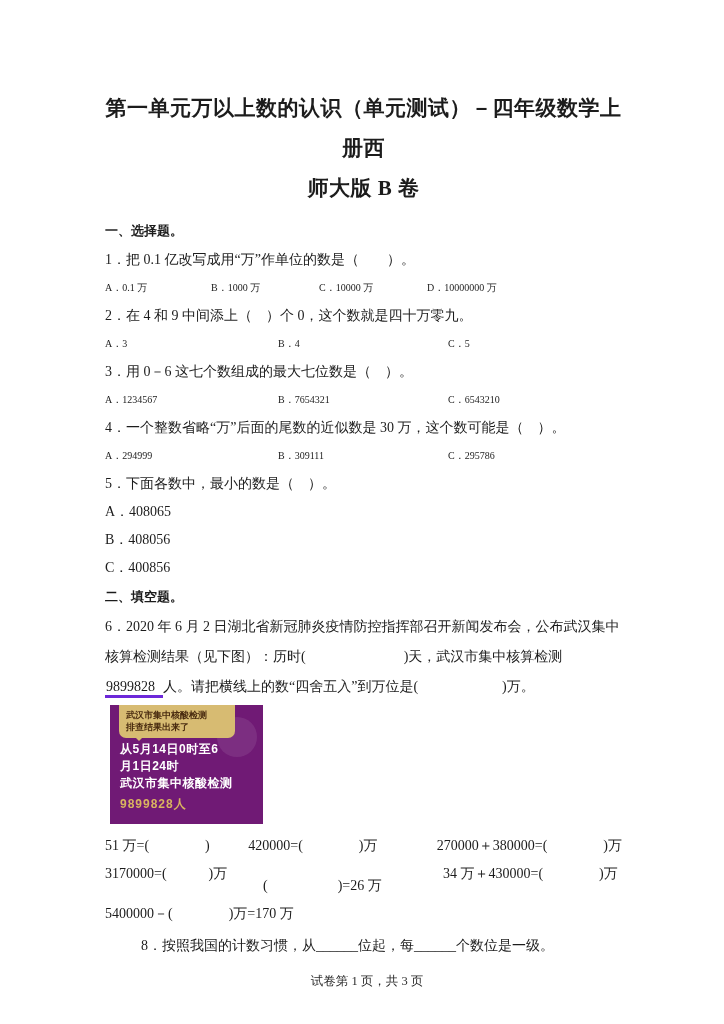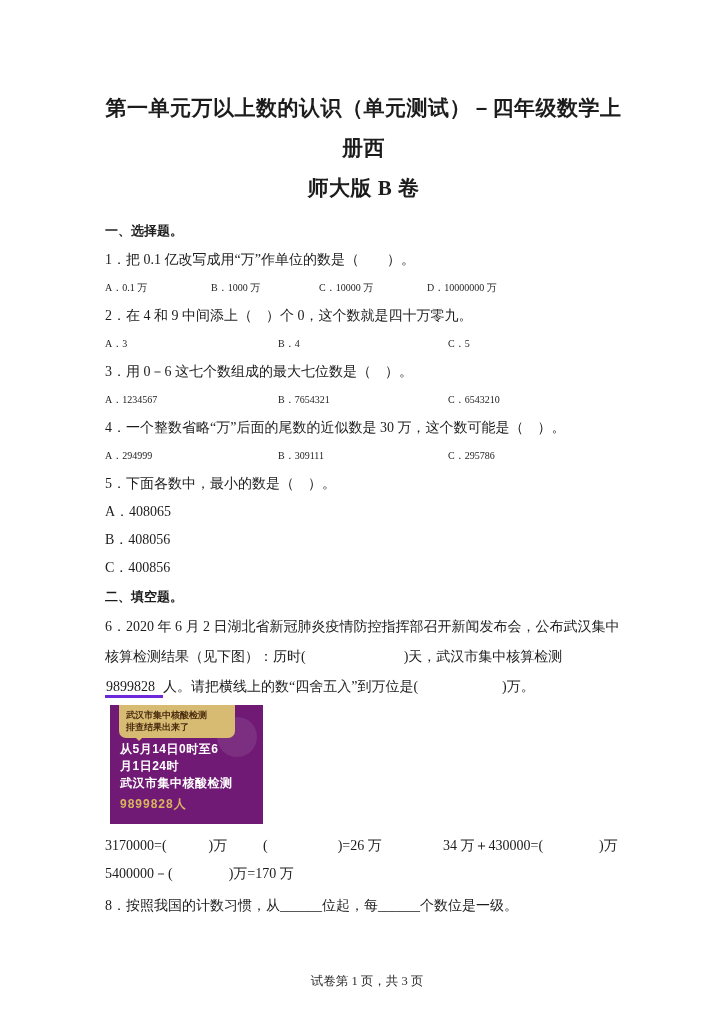--- a/index.html
+++ b/index.html
@@ -28,21 +28,21 @@
   .opts{display:flex;font-size:10px;line-height:28px;}
   .opts-4 .opt:nth-child(1){width:106px;}
   .opts-4 .opt:nth-child(2){width:108px;}
   .opts-4 .opt:nth-child(3){width:108px;}
   .opts-3 .opt:nth-child(1){width:173px;}
   .opts-3 .opt:nth-child(2){width:170px;}
   .calc-row{display:flex;font-size:14px;line-height:28px;white-space:nowrap;}
   .row-a .seg:nth-child(1){width:146px;}
   .row-a .seg:nth-child(2){width:192px;}
   .row-b .seg:nth-child(1){width:158px;}
-  .row-b .seg:nth-child(2){width:180px;}
+  .row-b .seg:nth-child(2){width:180px;margin-top:12px;}
   .row-c .seg:nth-child(1){width:250px;}
   .u-num{border-bottom:3px solid #6d28d9;padding:0 8px 1px 1px;}
 
   
   .infographic{
     position:relative;width:153px;height:119px;margin:3px 0 8px 5px;
     background:#2b4a8e;overflow:hidden;
     font-family:"Liberation Sans","DejaVu Sans",sans-serif;
   }
   .ribbon{
@@ -63,21 +63,21 @@
     position:absolute;left:10px;top:36px;color:#ffffff;
     font-weight:700;font-size:12px;line-height:17px;letter-spacing:.5px;
   }
   .ig-number{
     font-size:12px;letter-spacing:1px;line-height:24px;color:#d9b45f;
   }
   .footer{
     position:absolute;left:5px;bottom:34px;width:100%;
     text-align:center;font-size:12.5px;color:#2a2a2a;margin-top:24px;
   }
-  .mt4{margin-top:4px;}
+  .mt4{margin-top:4px;margin-left:36px;}
 </style>
 </head>
 <body>
 
 <div class="sheet">
 
   <h1 class="title"><span>第一单元万以上数的认识（单元测试）－四年级数学上册西</span><br><span>师大版 B 卷</span></h1>
 
   <h2 class="sec-heading">一、选择题。</h2>
 
@@ -126,20 +126,25 @@
       <span>排查结果出来了</span>
     </div>
     <div class="ig-body">
       <div>从5月14日0时至6</div>
       <div>月1日24时</div>
       <div>武汉市集中核酸检测</div>
       <div class="ig-number" style="color: rgb(217, 180, 95);">9899828人</div>
     </div>
   </div>
 
+  <div class="calc-row row-a">
+    <span class="seg">51 万=(　　　　)</span>
+    <span class="seg">420000=(　　　　)万</span>
+    <span class="seg">270000＋380000=(　　　　)万</span>
+  </div>
   <div class="calc-row row-b">
     <span class="seg">3170000=(　　　)万</span>
     <span class="seg">(　　　　　)=26 万</span>
     <span class="seg">34 万＋430000=(　　　　)万</span>
   </div>
   <div class="calc-row row-c">
     <span class="seg">5400000－(　　　　)万=170 万</span>
   </div>
 
   <p class="line mt4">8．按照我国的计数习惯，从______位起，每______个数位是一级。</p>

